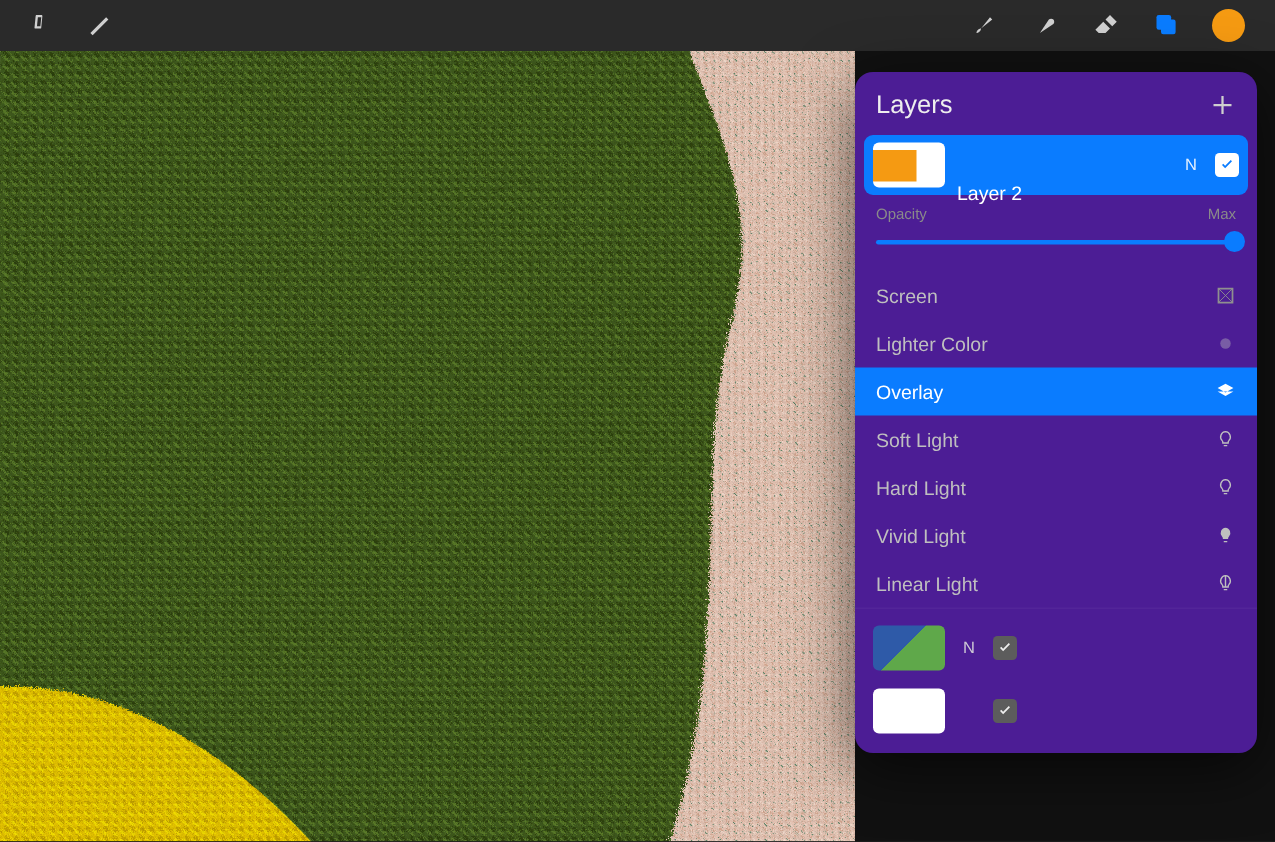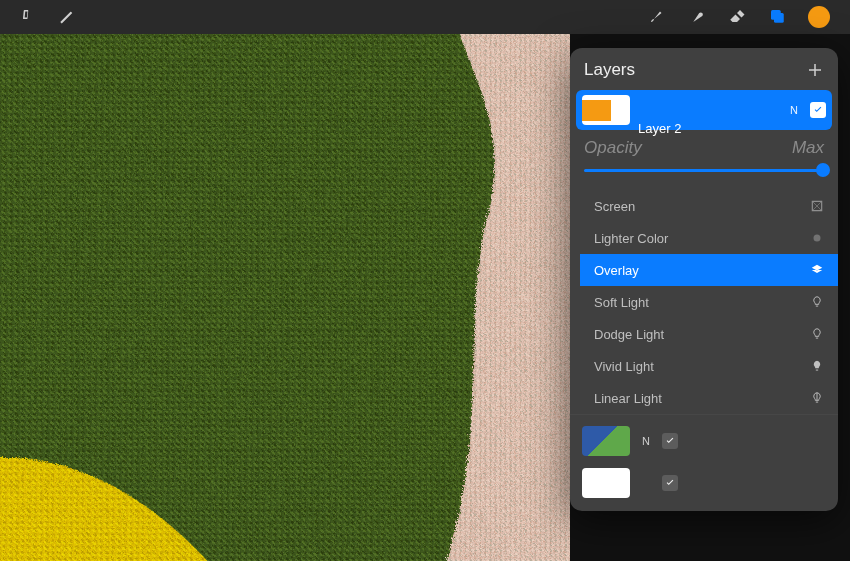--- a/index.html
+++ b/index.html
@@ -50,21 +50,21 @@
     top: -10px; left: 0; right: 0; height: 24px;
     background-image: linear-gradient(to right, rgba(255,255,255,.03) 1px, transparent 1px);
     background-size: 20px 100%;
   }
   .canvas svg { width: 100%; height: 100%; display:block; }
   
   .panel {
     position: absolute;
     top: 48px; right: 12px;
     width: 268px;
-    background: #404040;
+    background: #4c1d95;
     border-radius: 12px;
     box-shadow: 0 10px 40px rgba(0,0,0,.6);
     z-index: 5;
     display: flex; flex-direction: column;
     max-height: 510px;
   }
   .panel-header {
     display: flex; align-items: center; justify-content: space-between;
     padding: 12px 14px 10px 14px;
   }
@@ -94,40 +94,40 @@
     width:16px; height:16px; border-radius:3px;
     background:#fff; display:flex; align-items:center; justify-content:center;
   }
   .layer-row:not(.selected) .layer-check { background:#5c5c5c; }
   .layer-check svg { width:10px; height:10px; fill:#0a7cff; }
   .layer-row:not(.selected) .layer-check svg { fill:#eee; }
   
   .opacity {
     padding: 6px 14px 4px 14px;
     display:flex; align-items:center; justify-content:space-between;
-    color:#8a8a8a; font-size:17px;font-style:italic;
+    color:#8a8a8a; font-size:10px;
   }
   .slider-wrap { padding: 0 14px 10px 14px; }
   .slider {
     position:relative; height:16px;
   }
   .slider .track {
     position:absolute; top:7px; left:0; right:0; height:3px;
     background:#0a7cff; border-radius:2px;
   }
   .slider .thumb {
     position:absolute; top:1px; right:-6px; width:14px; height:14px;
     border-radius:50%; background:#0a7cff;
   }
   
   .blend-list { margin-top: 2px; flex:1; overflow:hidden; }
   .blend-row {
     display:flex; align-items:center; justify-content:space-between;
     height:32px; padding: 0 14px;
-    color:#bfbfbf; font-size:13px;margin-left:10px;
+    color:#bfbfbf; font-size:13px;
   }
   .blend-row.selected { background:#0a7cff; color:#fff; }
   .blend-icon { width:14px; height:14px; display:flex; align-items:center; justify-content:center; }
   .blend-icon svg { width:14px; height:14px; fill:#8f8f8f; }
   .blend-row.selected .blend-icon svg { fill:#fff; }
   .bottom-layers {
     padding: 6px 0 6px 0;
     border-top: 1px solid rgba(255,255,255,.04);
   }
 </style>
@@ -279,21 +279,21 @@
         <div class="blend-row">
           <span>Soft Light</span>
           <span class="blend-icon">
             <svg viewBox="0 0 24 24">
               <path d="M12 3a6 6 0 0 1 4 10c-1 1-1 2-1 3h-6c0-1 0-2-1-3a6 6 0 0 1 4-10z" fill="none" stroke="currentColor" stroke-width="1.6"></path>
               <path d="M10 19h4" stroke="currentColor" stroke-width="1.6"></path>
             </svg>
           </span>
         </div>
         <div class="blend-row">
-          <span>Dodge Light</span>
+          <span>Hard Light</span>
           <span class="blend-icon">
             <svg viewBox="0 0 24 24">
               <path d="M12 3a6 6 0 0 1 4 10c-1 1-1 2-1 3h-6c0-1 0-2-1-3a6 6 0 0 1 4-10z" fill="none" stroke="currentColor" stroke-width="1.6"></path>
               <path d="M10 19h4" stroke="currentColor" stroke-width="1.6"></path>
             </svg>
           </span>
         </div>
         <div class="blend-row">
           <span>Vivid Light</span>
           <span class="blend-icon">

